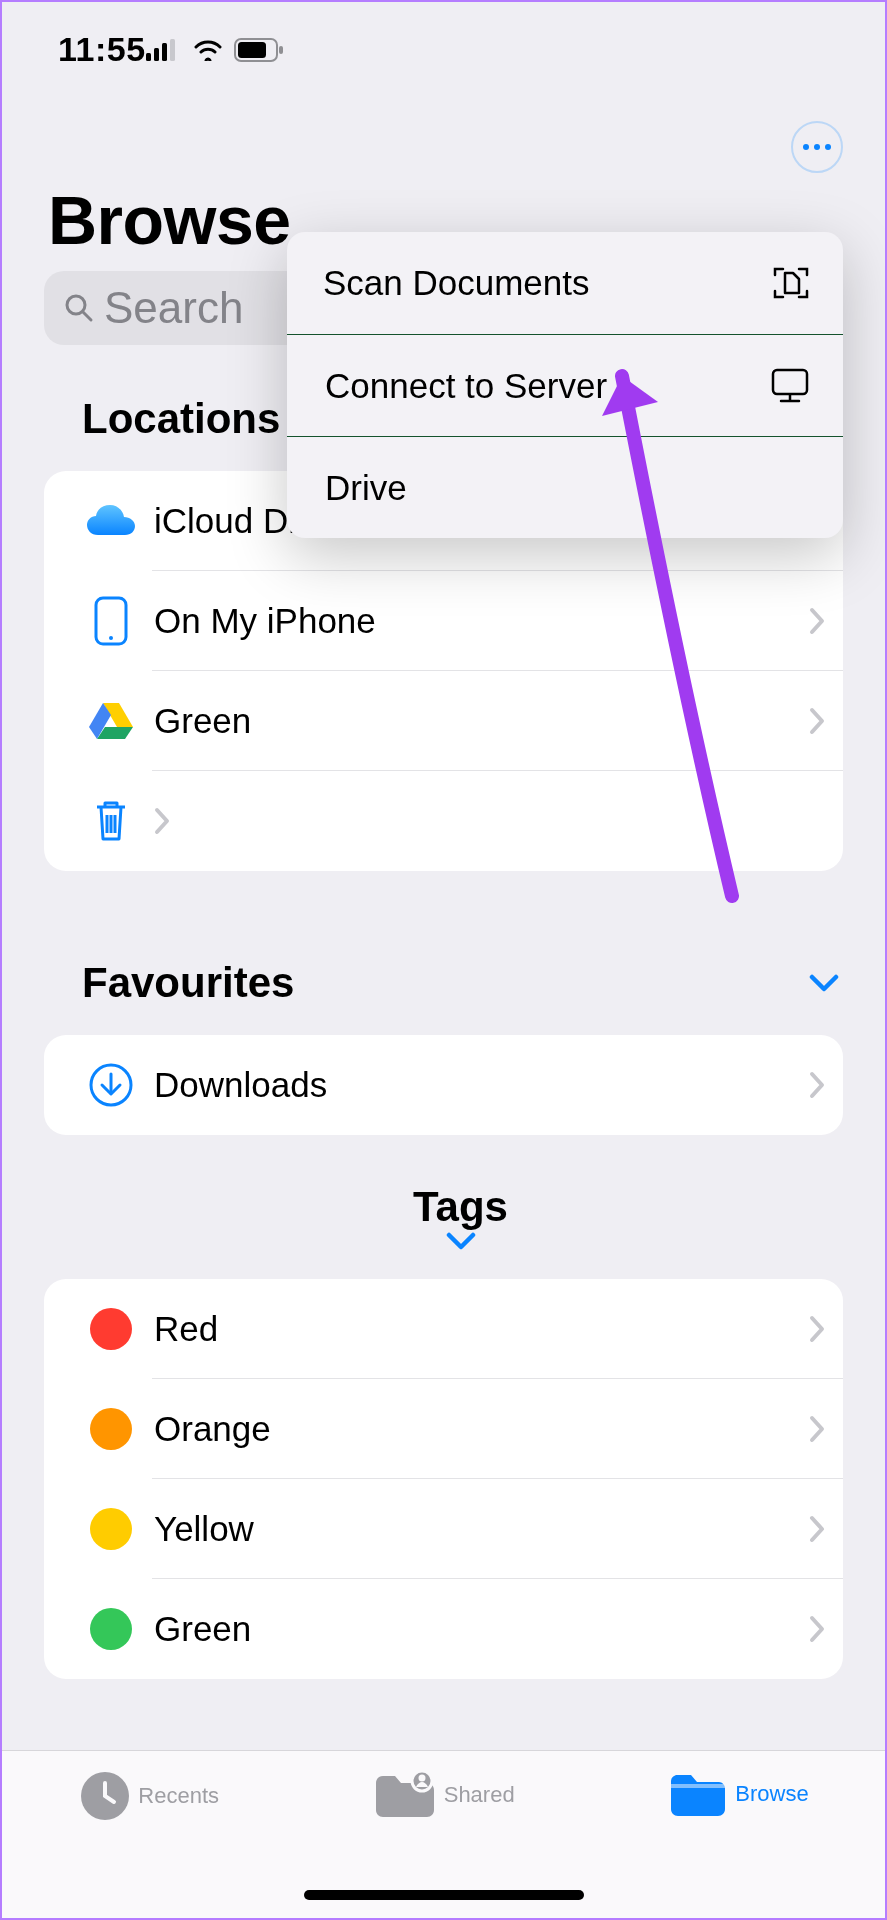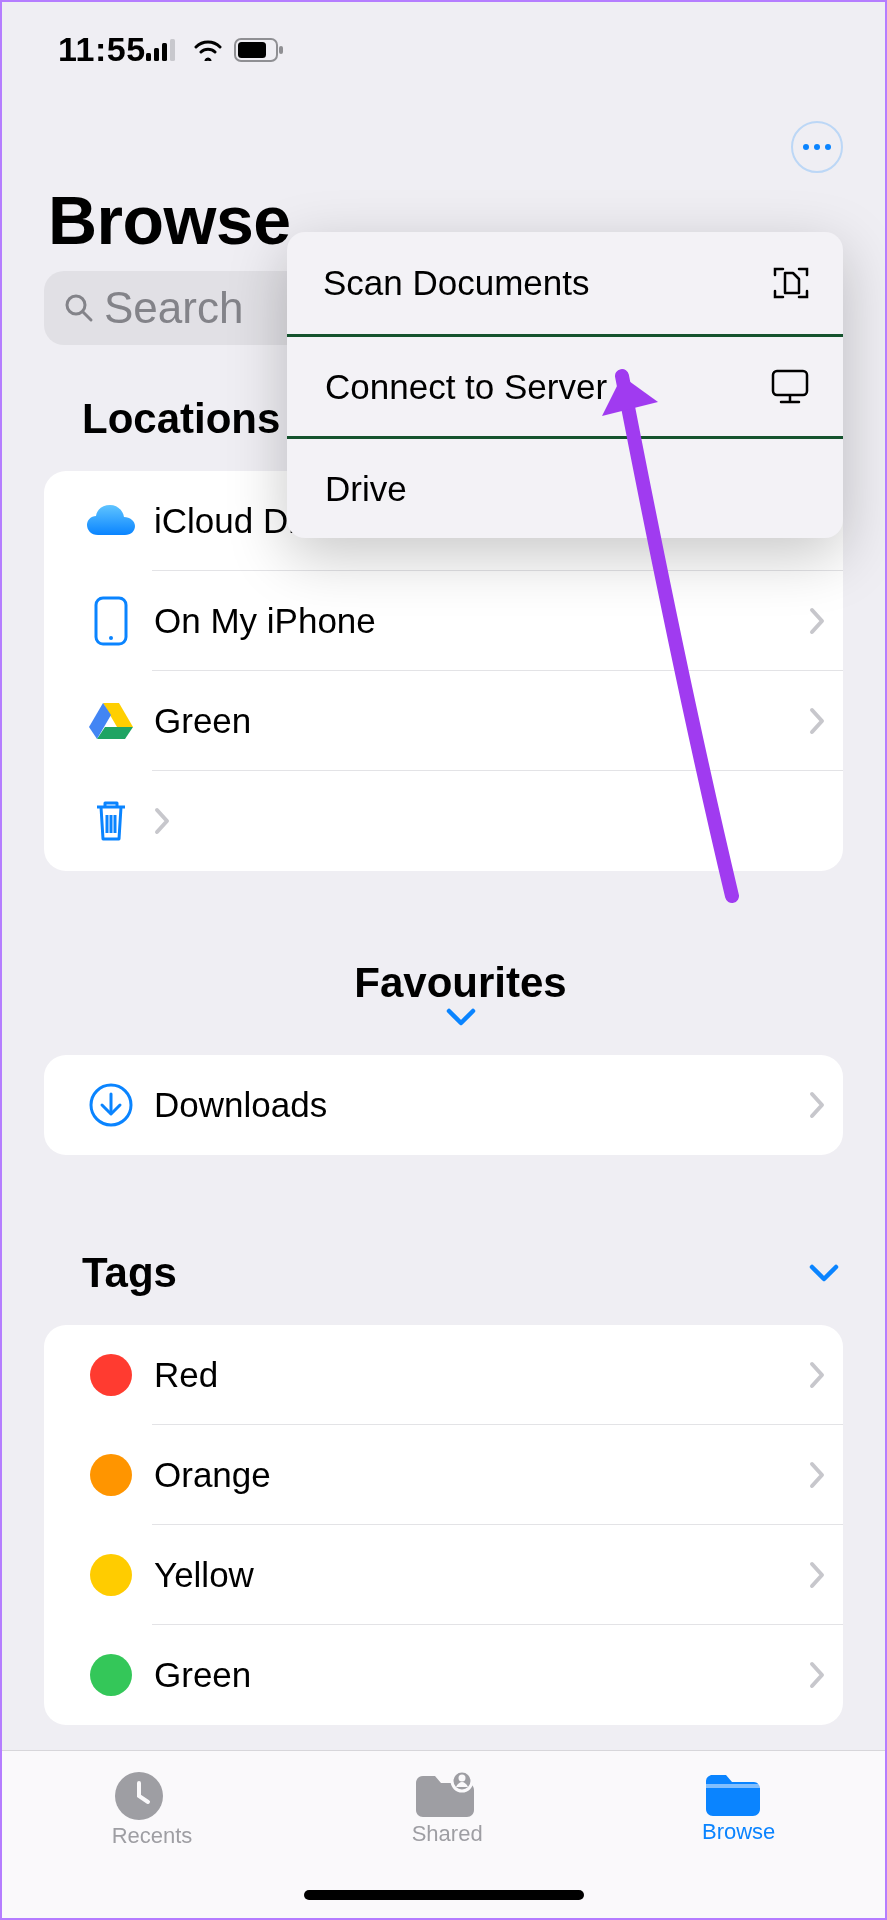--- a/index.html
+++ b/index.html
@@ -41,22 +41,22 @@
   display: flex; align-items: center; gap: 10px;
   padding: 0 20px;
 }
 .searchbar .glass { color: #838389; }
 .searchbar .ph { color: #838389; font-size: 44px; }
 .section-hdr {
   display: flex; align-items: center; justify-content: space-between;
   padding: 0 46px 0 80px; margin-top: 50px;
   font-size: 42px; font-weight: 700;
 }
-.section-hdr.fav { margin-top: 88px; padding-left: 80px; flex-direction: column; }
-.section-hdr.tags { margin-top: 94px; }
+.section-hdr.fav { margin-top: 88px; padding-left: 80px; }
+.section-hdr.tags { margin-top: 48px; flex-direction: column; }
 .chev-toggle { color: #0a84ff; }
 .list {
   margin: 28px 42px 0 42px;
   background: #fff;
   border-radius: 22px;
   overflow: hidden;
 }
 .row {
   display: flex; align-items: center;
   height: 100px;
@@ -74,40 +74,40 @@
 .tag-dot { width: 42px; height: 42px; border-radius: 50%; }
 .tabbar {
   position: absolute; left: 0; right: 0;
   bottom: 0;
   height: 168px;
   background: #faf9fb;
   border-top: 1px solid #d7d6da;
   display: flex; justify-content: space-around; align-items: flex-start;
   padding-top: 18px;
 }
-.tab { display: flex; flex-direction: column; color: #9e9ea3; }
+.tab { display: flex; flex-direction: row; align-items: center; gap: 6px; color: #9e9ea3; }
 .tab.active { color: #0a84ff; }
 .tab .tlbl { font-size: 22px; font-weight: 500; }
 .homebar {
   position: absolute; bottom: 18px; left: 50%; transform: translateX(-50%);
   width: 280px; height: 10px; background: #000; border-radius: 6px;
 }
 
 .menu {
   position: absolute; top: 230px; left: 285px; width: 556px;
   background: #f3f2f6; border-radius: 18px;
   box-shadow: 0 18px 60px rgba(0,0,0,0.22);
   overflow: hidden;
 }
 .menu .mrow {
   display: flex; align-items: center; justify-content: space-between;
   height: 102px; padding: 0 32px 0 36px;
   font-size: 35px;
 }
-.menu .mrow + .mrow { border-top: 3px solid #14532d; padding-left: 38px; }
+.menu .mrow + .mrow { border-top: 1px solid #14532d; padding-left: 38px; }
 
 .annot-arrow {
   position: absolute; top: 334px; left: 600px;
   pointer-events: none;
 }
 .fade-bottom {
   position: absolute; left: 0; right: 0;
   top: 1740px; height: 14px;
   background: linear-gradient(to bottom, rgba(239,238,243,0), #efeef3);
 }

